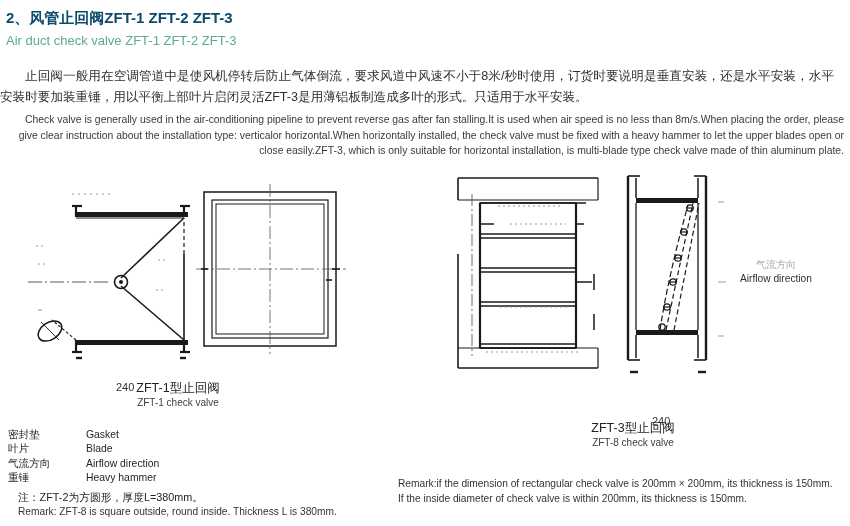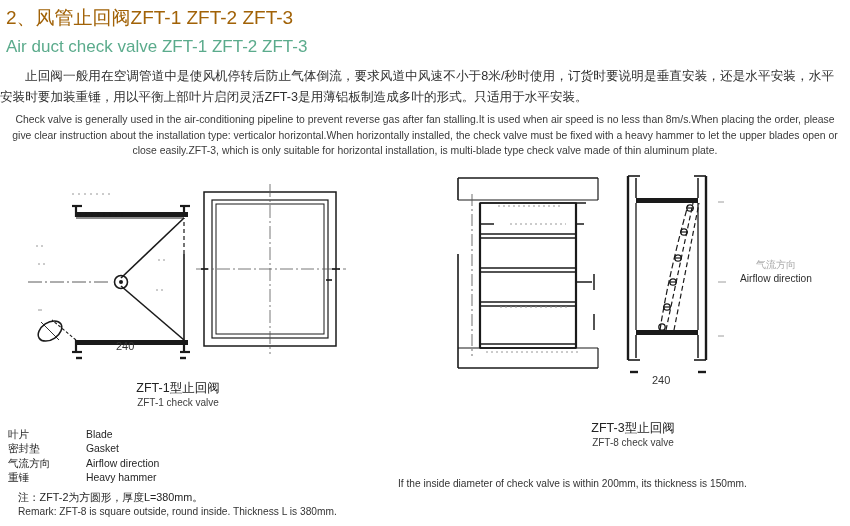--- a/index.html
+++ b/index.html
@@ -15,52 +15,52 @@
     position: relative;
     overflow: hidden;
     font-family: "Liberation Sans", "DejaVu Sans", sans-serif;
     color: #2b2b2b;
     -webkit-font-smoothing: antialiased;
   }
 
   
   #header { position: absolute; left: 6px; top: 6px; width: 840px; }
   #doc-title {
-    font-size: 19px;
-    font-weight: normal;
-    color: #a16207;
+    font-size: 15px;
+    font-weight: bold;
+    color: #0c4a6e;
     letter-spacing: 0px;
     line-height: 24px;
     white-space: nowrap;
   }
   #doc-subtitle {
-    font-size: 17px;
+    font-size: 13px;
     color: #5bab8c;
     line-height: 18px;
-    margin-top: 8px;
+    margin-top: 2px;
     white-space: nowrap;
   }
 
   
   #intro-cn {
     position: absolute;
     left: 0; top: 66px; width: 834px;
     font-size: 12.6px;
     line-height: 21px;
     color: #2e2e2e;
     text-align: justify;
     text-indent: 25px;
   }
   #intro-en {
     position: absolute;
     left: 6px; top: 112px; width: 838px;
     font-size: 10.4px;
     line-height: 15.5px;
     color: #3a3a3a;
-    text-align: center;
+    text-align: right;
   }
 
   
   .figure { position: absolute; }
   .fig-caption-cn {
     font-size: 12.5px;
     color: #222;
     text-align: center;
     white-space: nowrap;
     line-height: 16px;
@@ -70,20 +70,21 @@
     color: #3d3d3d;
     text-align: center;
     white-space: nowrap;
     line-height: 14px;
   }
   .dim-label {
     position: absolute;
     font-size: 11px;
     color: #333;
     white-space: nowrap;
+    margin-top: 41px;
   }
   .dwg { position: absolute; left: 0; top: 0; }
 
   
   #legend {
     position: absolute;
     left: 8px; top: 428px;
     font-size: 10.4px;
     line-height: 13.4px;
     color: #262626;
@@ -343,39 +344,40 @@
 
 <div style="position:absolute; left:503px; top:420px; width:260px;">
   <div class="fig-caption-cn">ZFT-3型止回阀</div>
   <div class="fig-caption-en">ZFT-8 check valve</div>
 </div>
 
 <div id="legend">
   <table>
     <tbody>
       <tr>
+        <td class="cn">密封垫</td>
+        <td class="en">Gasket</td>
+      </tr>
+      <tr>
         <td class="cn">叶片</td>
         <td class="en">Blade</td>
-      </tr>
-      <tr>
-        <td class="cn">密封垫</td>
-        <td class="en">Gasket</td>
       </tr>
       <tr>
         <td class="cn">气流方向</td>
         <td class="en">Airflow direction</td>
       </tr>
       <tr>
         <td class="cn">重锤</td>
         <td class="en">Heavy hammer</td>
       </tr>
     </tbody>
   </table>
 </div>
 
 <div id="remark-left">
   <div class="remark-cn">注：ZFT-2为方圆形，厚度L=380mm。</div>
   <div class="remark-en">Remark: ZFT-8 is square outside, round inside. Thickness L is 380mm.</div>
 </div>
 
 <div id="remark-right">
+  <div class="remark-en">Remark:if the dimension of rectangular check valve is 200mm × 200mm, its thickness is 150mm.</div>
   <div class="remark-en">If the inside diameter of check valve is within 200mm, its thickness is 150mm.</div>
 </div>
 
 </body></html>

